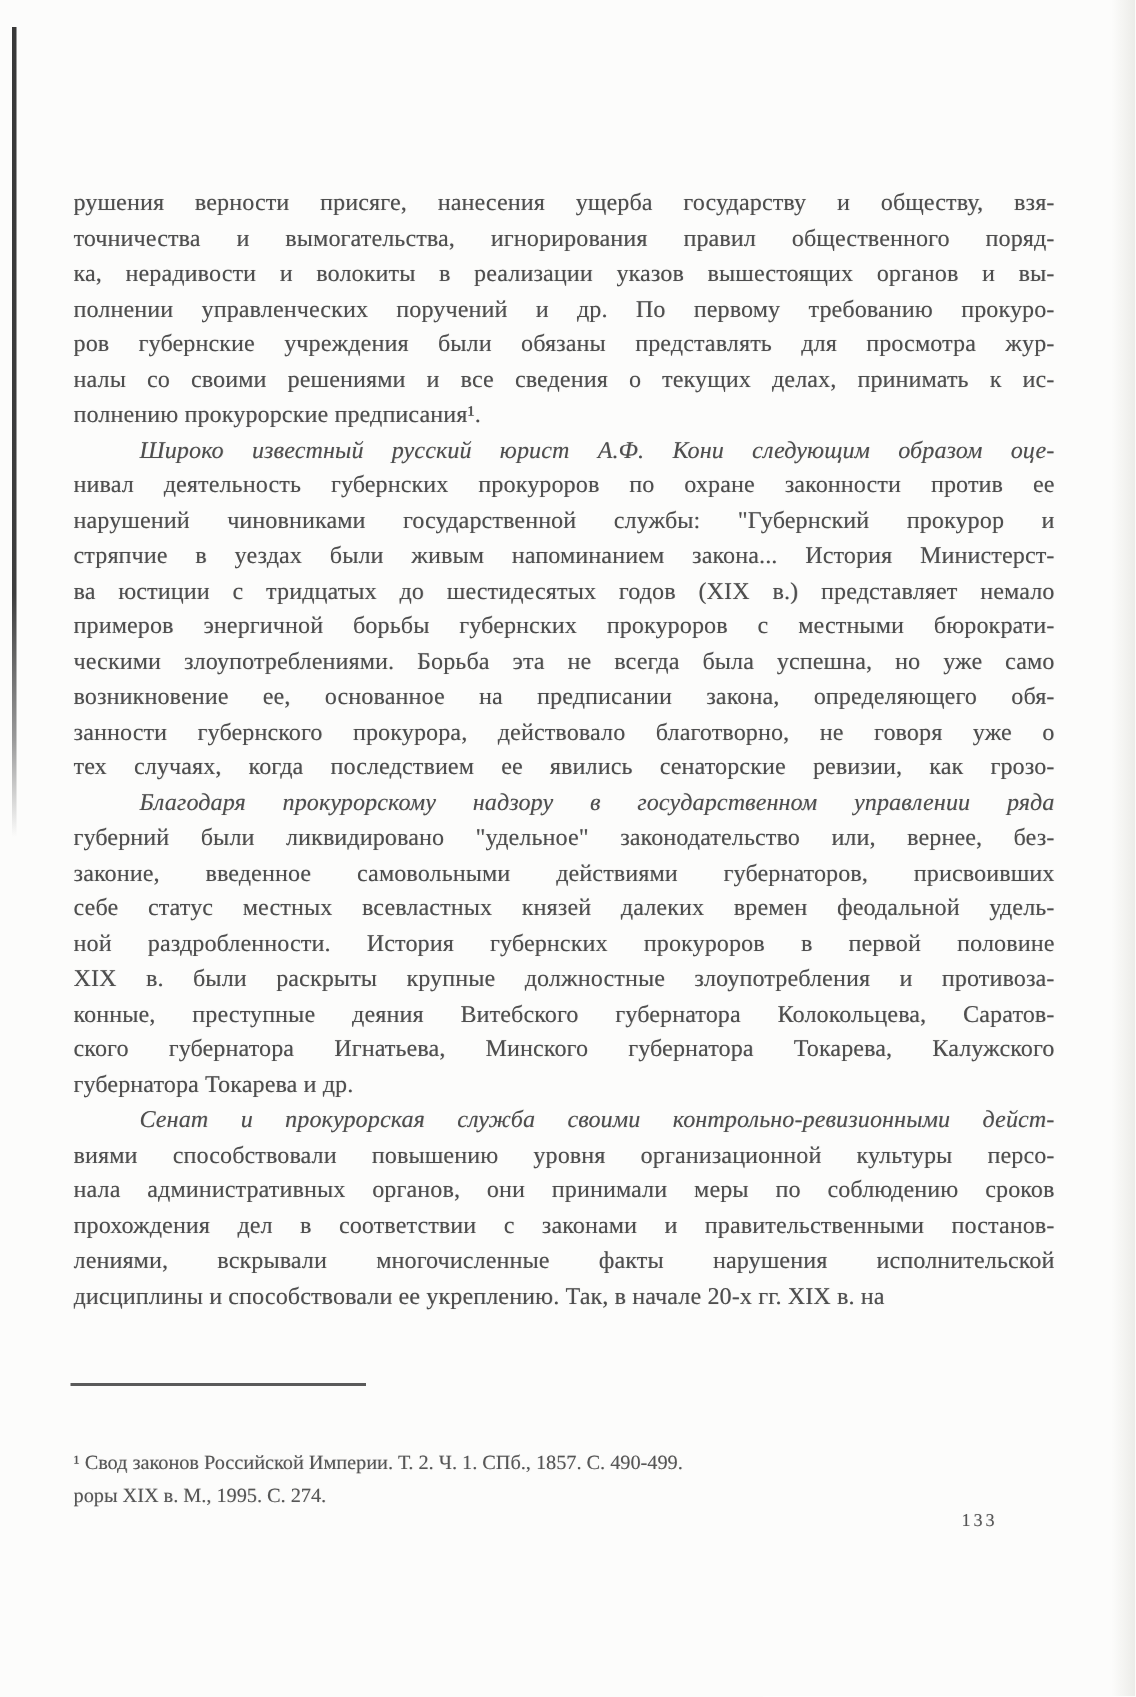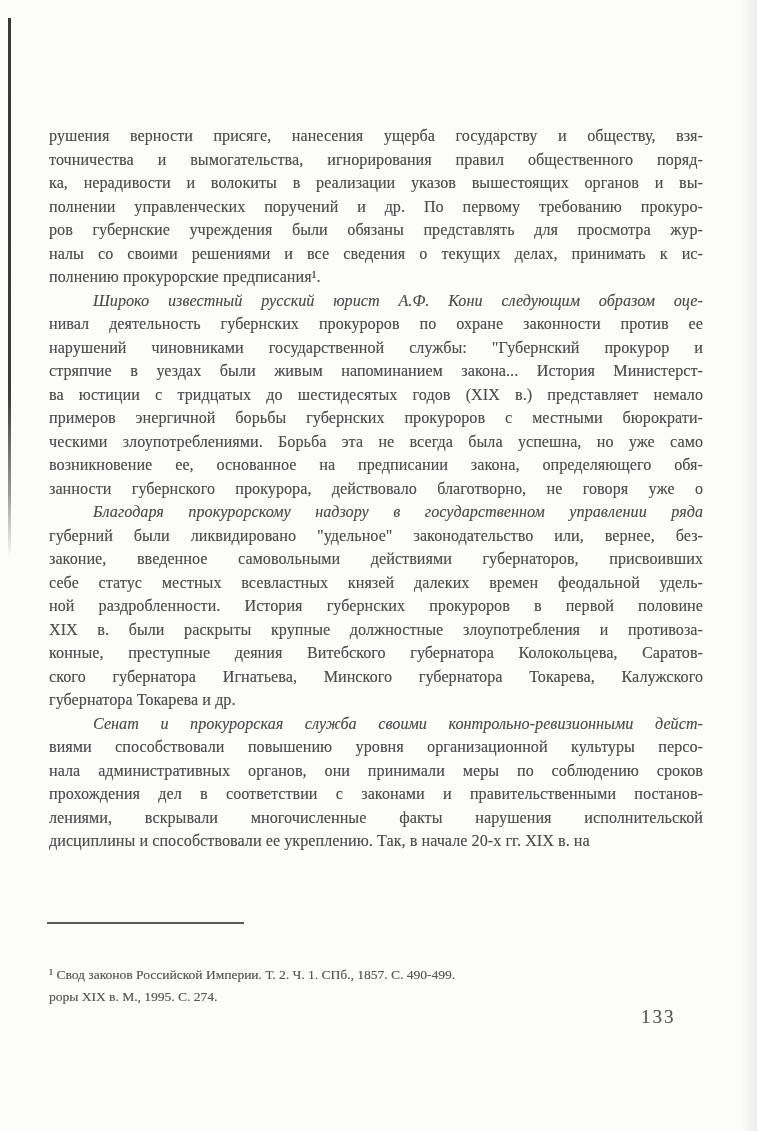--- a/index.html
+++ b/index.html
@@ -81,21 +81,21 @@
   .fn { height: 22px; overflow: hidden; }
   .fn-just {
     text-align: justify;
     text-align-last: justify;
   }
   .fn i { font-style: italic; }
   .page-number {
     position: absolute;
     left: 641px;
     top: 1006px;
-    font-size: 19px;
+    font-size: 12px;
     letter-spacing: 2px;
     color: #565656;
     text-shadow: 0.2px 0.2px 0.5px rgba(110,110,110,0.5);
   }
 </style>
 </head>
 <body>
 
 <div class="page">
   <div class="left-scan-line"></div>
@@ -114,20 +114,21 @@
       <div class="para">
         <div class="line indent">Широко известный русский юрист А.Ф. Кони следующим образом оце-</div>
         <div class="line">нивал деятельность губернских прокуроров по охране законности против ее</div>
         <div class="line">нарушений чиновниками государственной службы: "Губернский прокурор и</div>
         <div class="line">стряпчие в уездах были живым напоминанием закона... История Министерст-</div>
         <div class="line">ва юстиции с тридцатых до шестидесятых годов (XIX в.) представляет немало</div>
         <div class="line">примеров энергичной борьбы губернских прокуроров с местными бюрократи-</div>
         <div class="line">ческими злоупотреблениями. Борьба эта не всегда была успешна, но уже само</div>
         <div class="line">возникновение ее, основанное на предписании закона, определяющего обя-</div>
         <div class="line">занности губернского прокурора, действовало благотворно, не говоря уже о</div>
+        <div class="line">тех случаях, когда последствием ее явились сенаторские ревизии, как грозо-</div>
       </div>
       <div class="para">
         <div class="line indent">Благодаря прокурорскому надзору в государственном управлении ряда</div>
         <div class="line">губерний были ликвидировано "удельное" законодательство или, вернее, без-</div>
         <div class="line">законие, введенное самовольными действиями губернаторов, присвоивших</div>
         <div class="line">себе статус местных всевластных князей далеких времен феодальной удель-</div>
         <div class="line">ной раздробленности. История губернских прокуроров в первой половине</div>
         <div class="line">XIX в. были раскрыты крупные должностные злоупотребления и противоза-</div>
         <div class="line">конные, преступные деяния Витебского губернатора Колокольцева, Саратов-</div>
         <div class="line">ского губернатора Игнатьева, Минского губернатора Токарева, Калужского</div>

